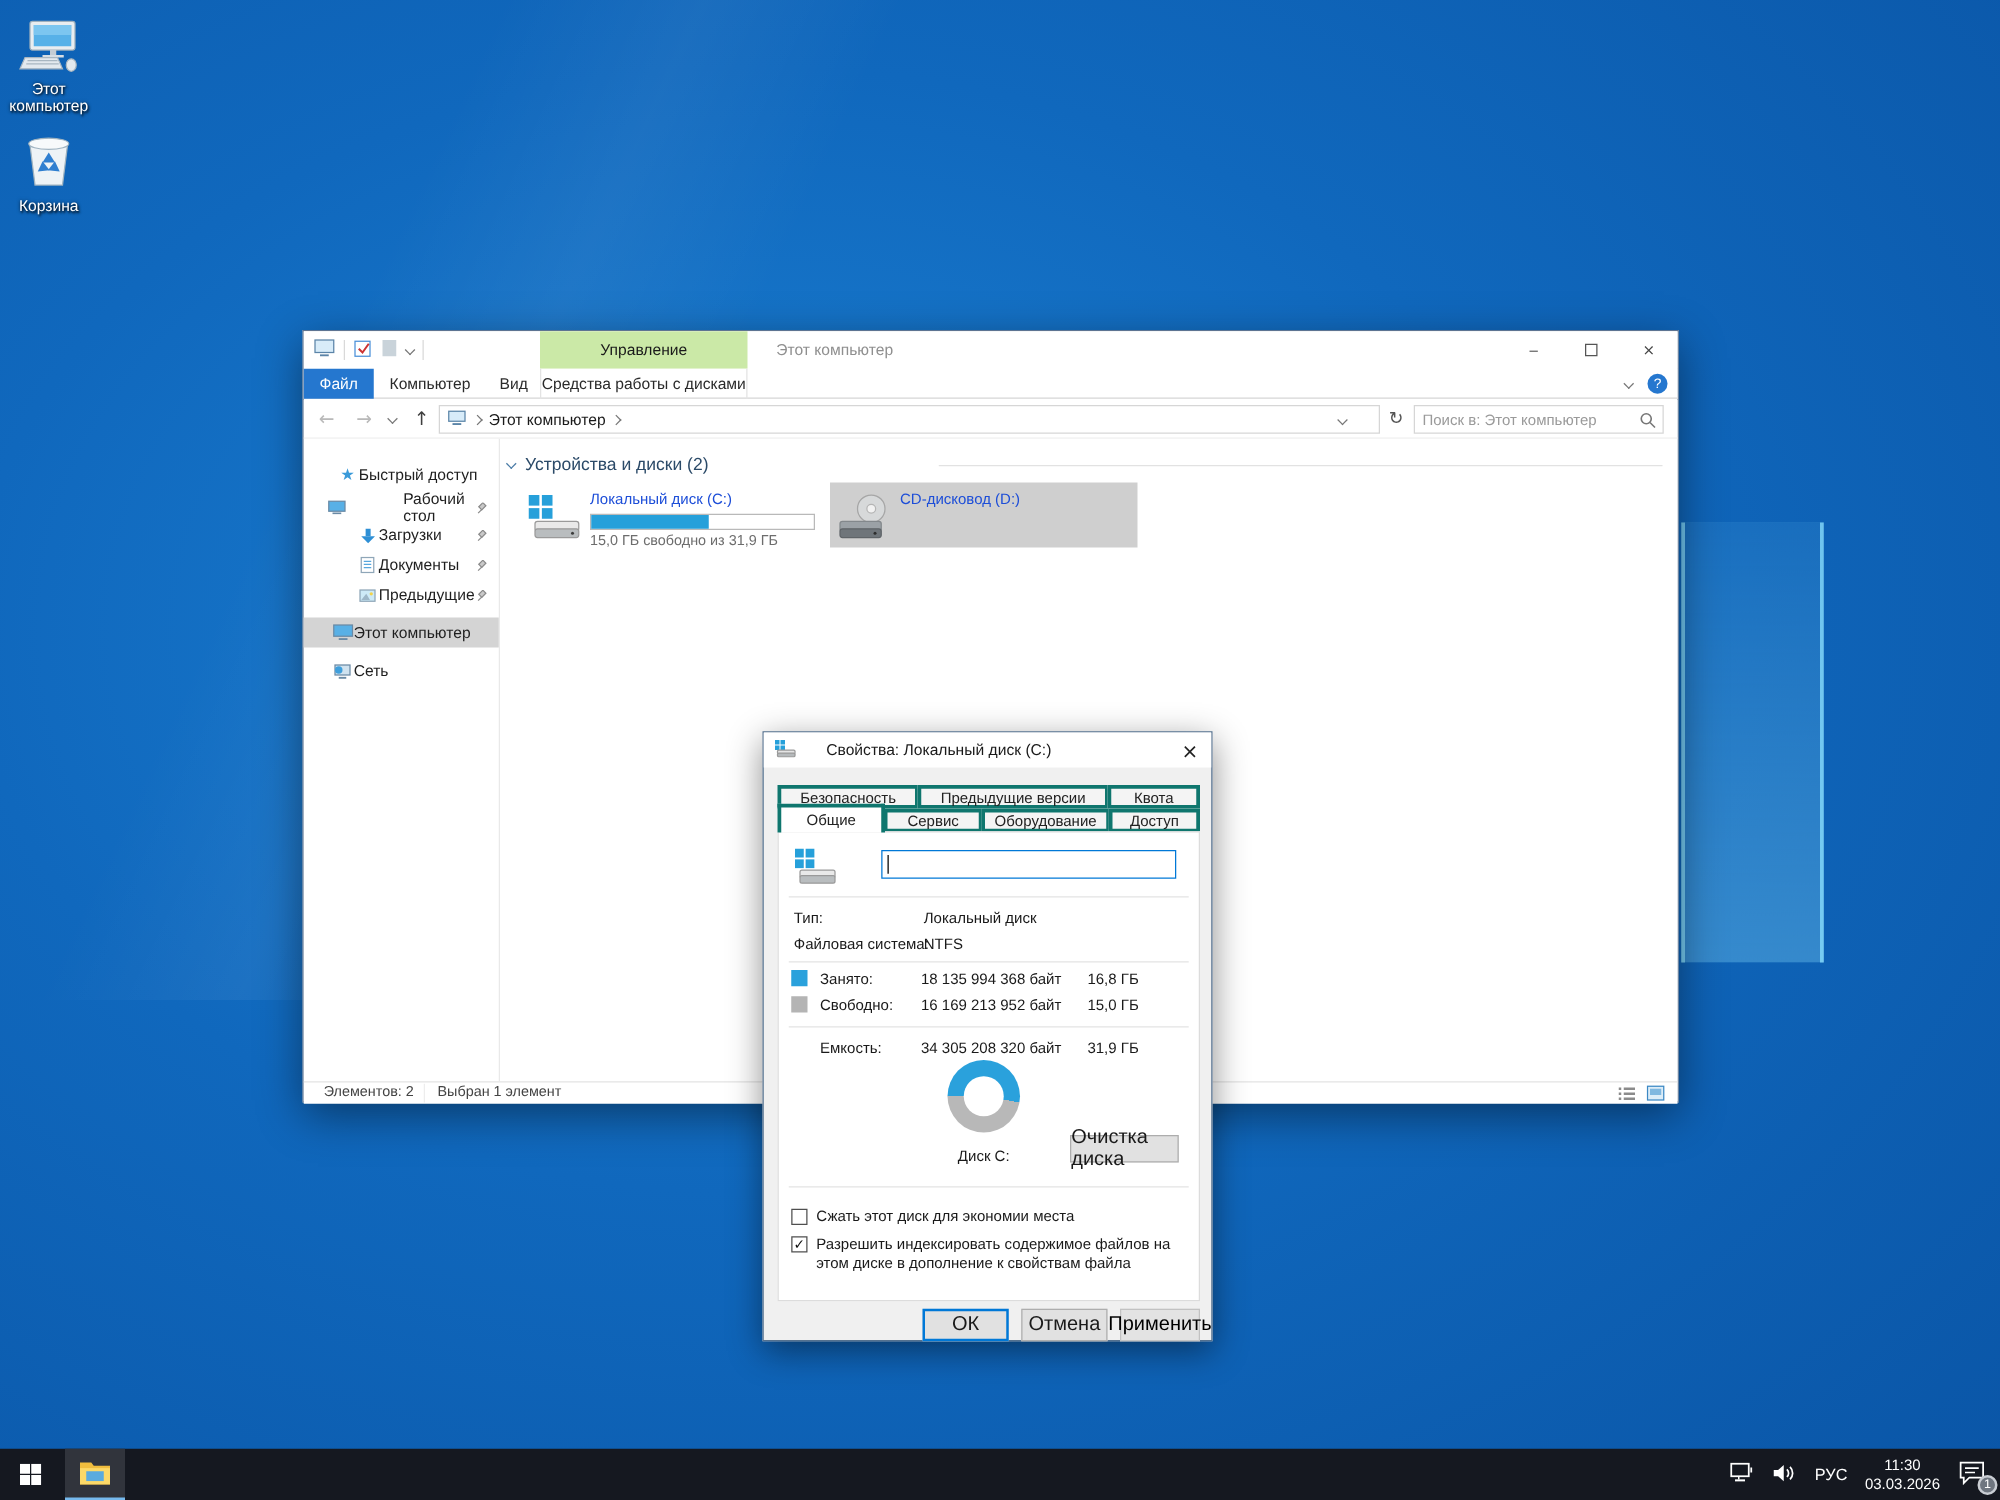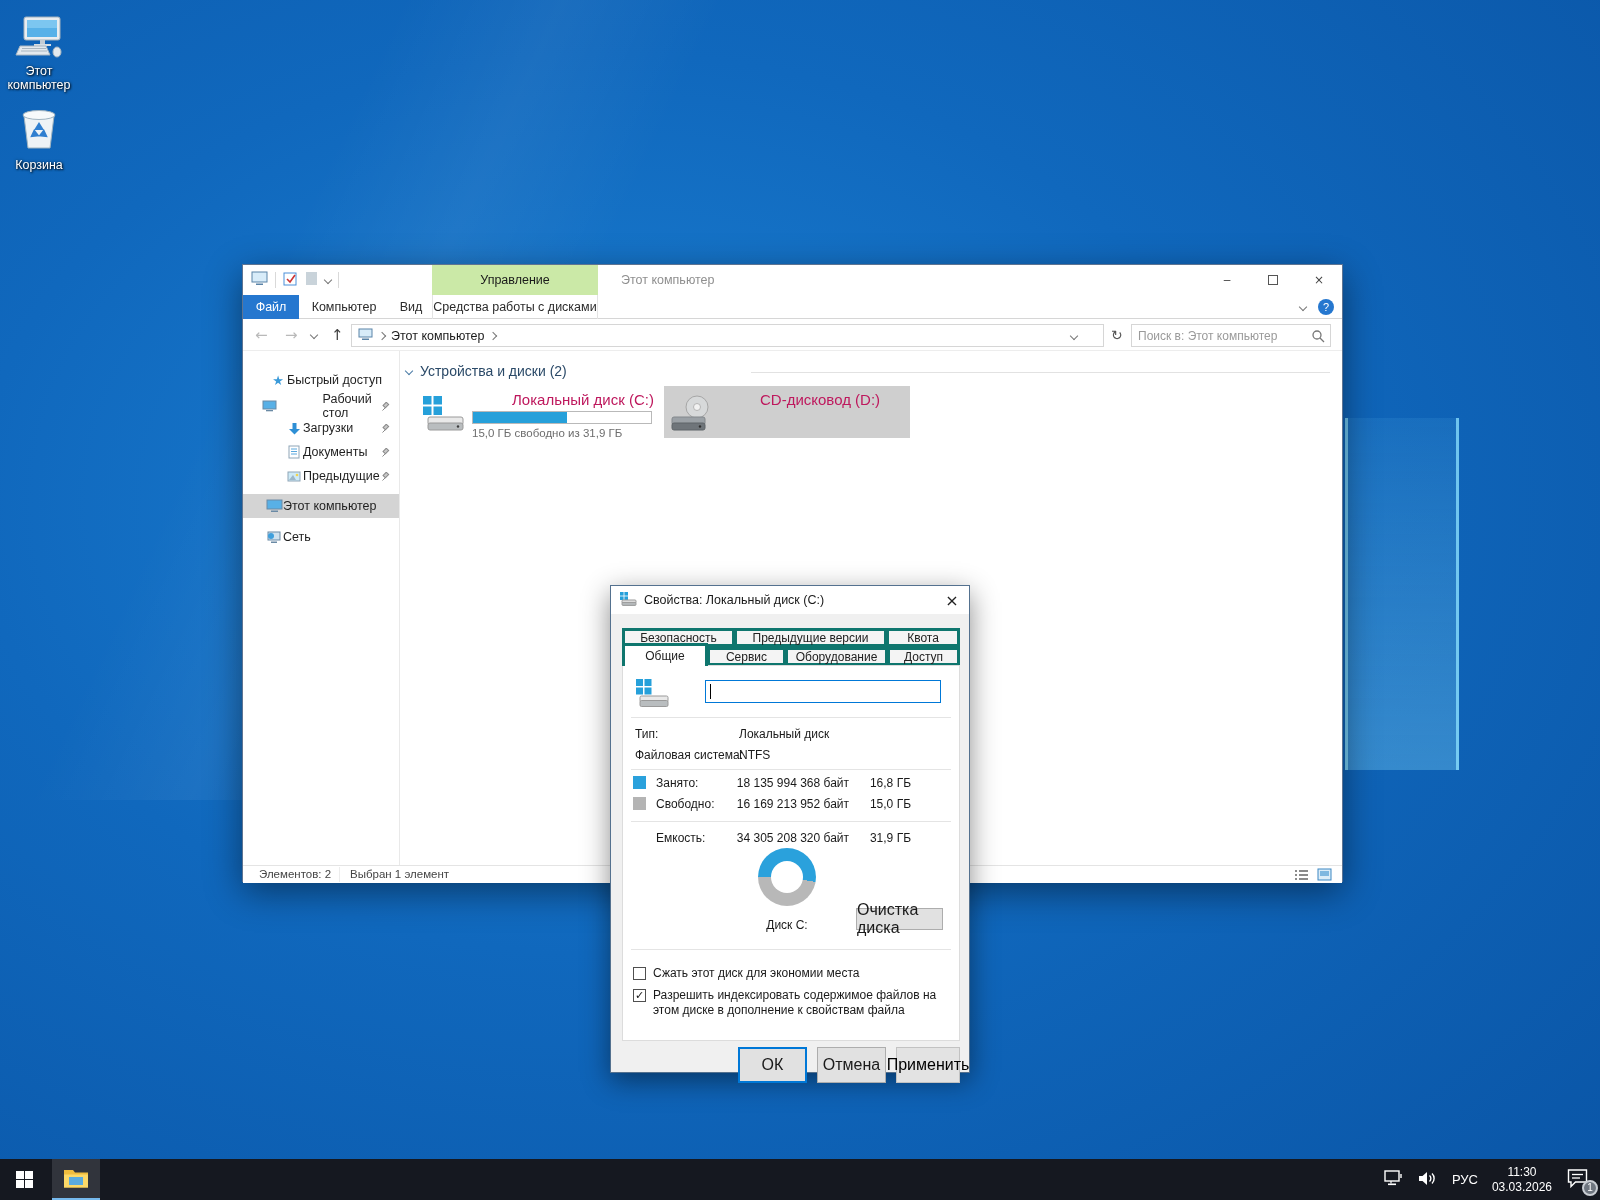--- a/index.html
+++ b/index.html
@@ -84,21 +84,21 @@
 
   .content { position:absolute; left:158px; top:0; width:943px; height:100%; }
   .group-hdr { position:absolute; left:5px; top:12px; display:flex; align-items:center; gap:8px;
     font-size:14px; color:#2b4a68; }
   .group-rule { position:absolute; left:350px; right:14px; top:21px; height:1px; background:#e2e2e2; }
   .tile { position:absolute; top:35px; width:246px; height:52px; display:flex; padding:6px 6px 0 6px; }
   .tile-c { left:15px; }
   .tile-d { left:263px; background:#cfcfcf; }
   .tile .ticon { width:46px; padding-top:2px; }
   .tile .tbody { flex:1; padding-left:4px; }
-  .tile .tname { font-size:15px; color:#be185d; line-height:15px;margin-left:40px; }
+  .tile .tname { font-size:12px; color:#1d4ed8; line-height:15px; }
   .usage-bar { margin-top:4px; width:180px; height:13px; border:1px solid #b9b9b9; background:#fff; }
   .usage-fill { height:100%; background:#26a0da; }
   .tile .tfree { margin-top:3px; font-size:11.5px; color:#6d6d6d; }
 
   .statusbar { position:absolute; left:0; top:600px; width:100%; height:18px; background:#fff;
     border-top:1px solid #e4e4e4; font-size:11.5px; color:#444; }
   .statusbar .s1 { position:absolute; left:16px; top:2px; }
   .statusbar .s2 { position:absolute; left:107px; top:2px; }
   .statusbar .vsep { position:absolute; left:96px; top:1px; width:1px; height:15px; background:#ededed; }
   .view-icons { position:absolute; right:10px; top:2px; display:flex; gap:8px; }
@@ -106,21 +106,21 @@
   
   .chev { display:inline-block; width:6px; height:6px; border-right:1.4px solid #777; border-bottom:1.4px solid #777; }
   .chev-down { transform:rotate(45deg); }
   .chev-right { transform:rotate(-45deg); }
   .chev-blue { border-color:#4a7ba6; }
 
   
   .dialog { position:absolute; left:610px; top:585px; width:360px; height:488px;
     background:#f0f0f0; border:1px solid #54718f; box-shadow:0 8px 26px rgba(0,0,0,.45); }
   .dlg-titlebar { position:absolute; left:0; top:0; width:100%; height:28px; background:#fff;
-    display:flex; align-items:center; padding-left:8px; gap:7px; font-size:12.5px; }
+    display:flex; align-items:center; padding-left:8px; gap:24px; font-size:12.5px; }
   .dlg-close { position:absolute; right:0; top:0; width:34px; height:28px; display:flex;
     align-items:center; justify-content:center; font-size:16px; color:#222; }
   .dlg-tab { position:absolute; height:19px; background:#f4f4f4; border:3px solid #0f766e;
     display:flex; align-items:center; justify-content:center; font-size:12px; color:#222; }
   .dlg-tab-active { background:#fff; border-bottom:none; height:23px; z-index:3; }
   .dlg-panel { position:absolute; left:11px; top:79px; width:338px; height:376px;
     background:#fff; border:1px solid #dcdcdc; }
   .sepline { position:absolute; left:8px; right:8px; height:1px; background:#e4e4e4; }
   .fld-label { position:absolute; font-size:12px; color:#1a1a1a; }
   .fld-value { position:absolute; font-size:12px; color:#1a1a1a; }
@@ -137,21 +137,21 @@
   .disk-lbl { position:absolute; left:0; top:252px; width:328px; text-align:center; font-size:12px; }
   .btn { display:flex; align-items:center; justify-content:center; font-size:16px; color:#1a1a1a;
     background:#e1e1e1; border:1px solid #adadad; }
   .cleanup-btn { position:absolute; left:233px; top:242px; width:87px; height:22px; }
   .cb-row { position:absolute; left:10px; display:flex; gap:7px; font-size:12px; line-height:15px; }
   .cb { width:13px; height:13px; border:1px solid #4f4f4f; background:#fff; flex:0 0 13px;
     display:flex; align-items:center; justify-content:center; margin-top:1px; }
   .cb-mark { display:none; font-size:11px; color:#111; line-height:11px; }
   .cb.checked .cb-mark { display:block; }
   .dlg-buttons { position:absolute; left:0; top:461px; width:100%; }
-  .dlg-btn { position:absolute; width:69px; height:36px; }
+  .dlg-btn { position:absolute; width:69px; height:26px; }
   .btn-ok { left:127px; border:2px solid #0078d7; }
   .btn-cancel { left:206px; }
   .btn-apply { left:285px; width:64px; background:#e3e3e3; border-color:#c2c2c2; color:#000000; }
 
   
   .taskbar { position:absolute; left:0; top:1159px; width:1600px; height:53px; background:#151820; }
   .tb-cell { position:absolute; top:0; width:48px; height:41px; display:flex; align-items:center; justify-content:center; }
   .tb-start { left:0; }
   .tb-explorer { left:52px; background:#31343c; border-bottom:2px solid #76b9ed; }
   .tray { position:absolute; right:8px; top:0; height:41px; display:flex; align-items:center; gap:14px; color:#fff; }

